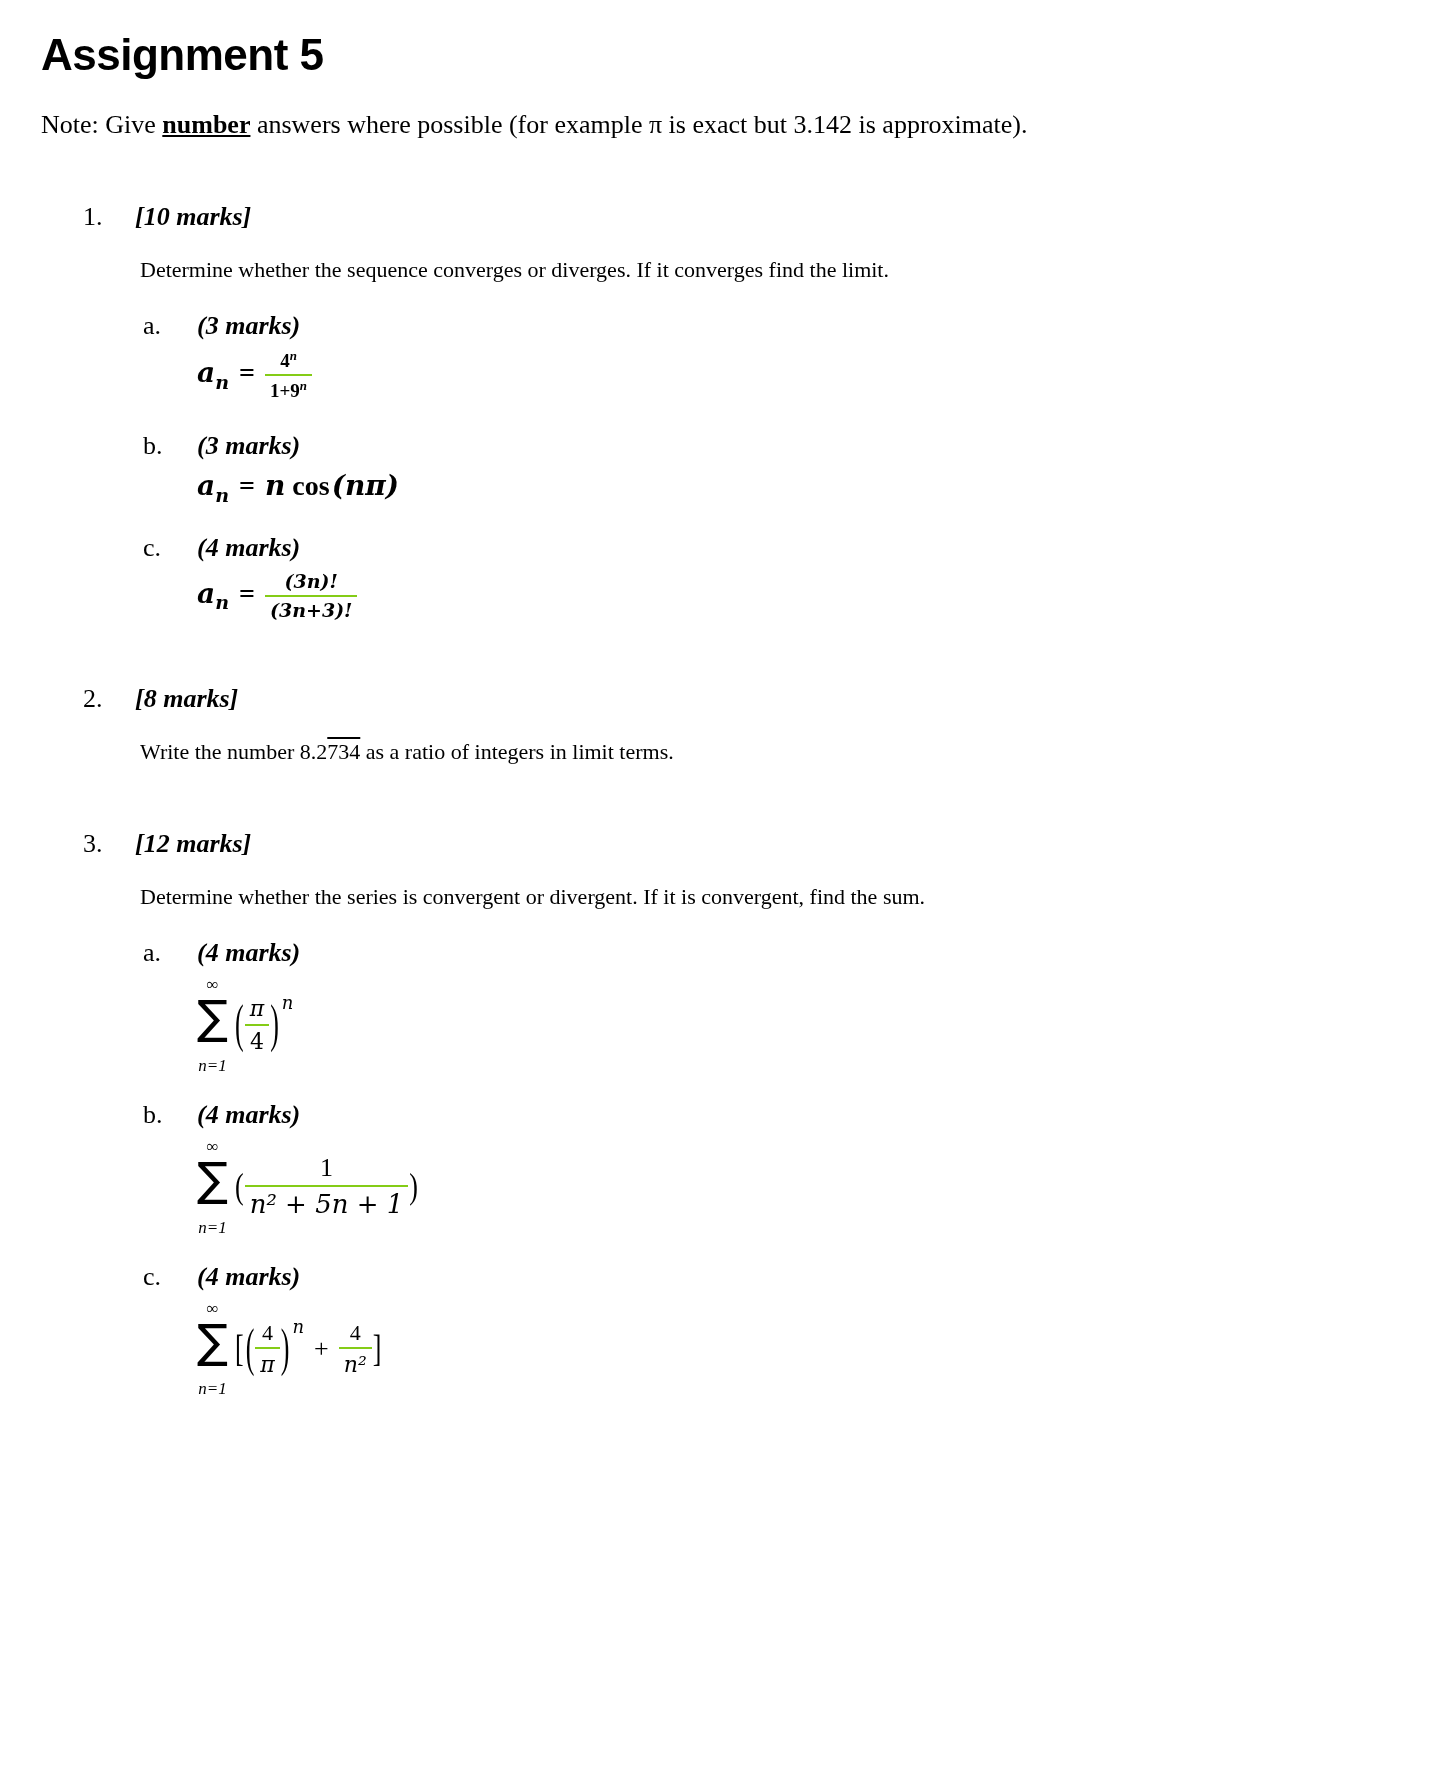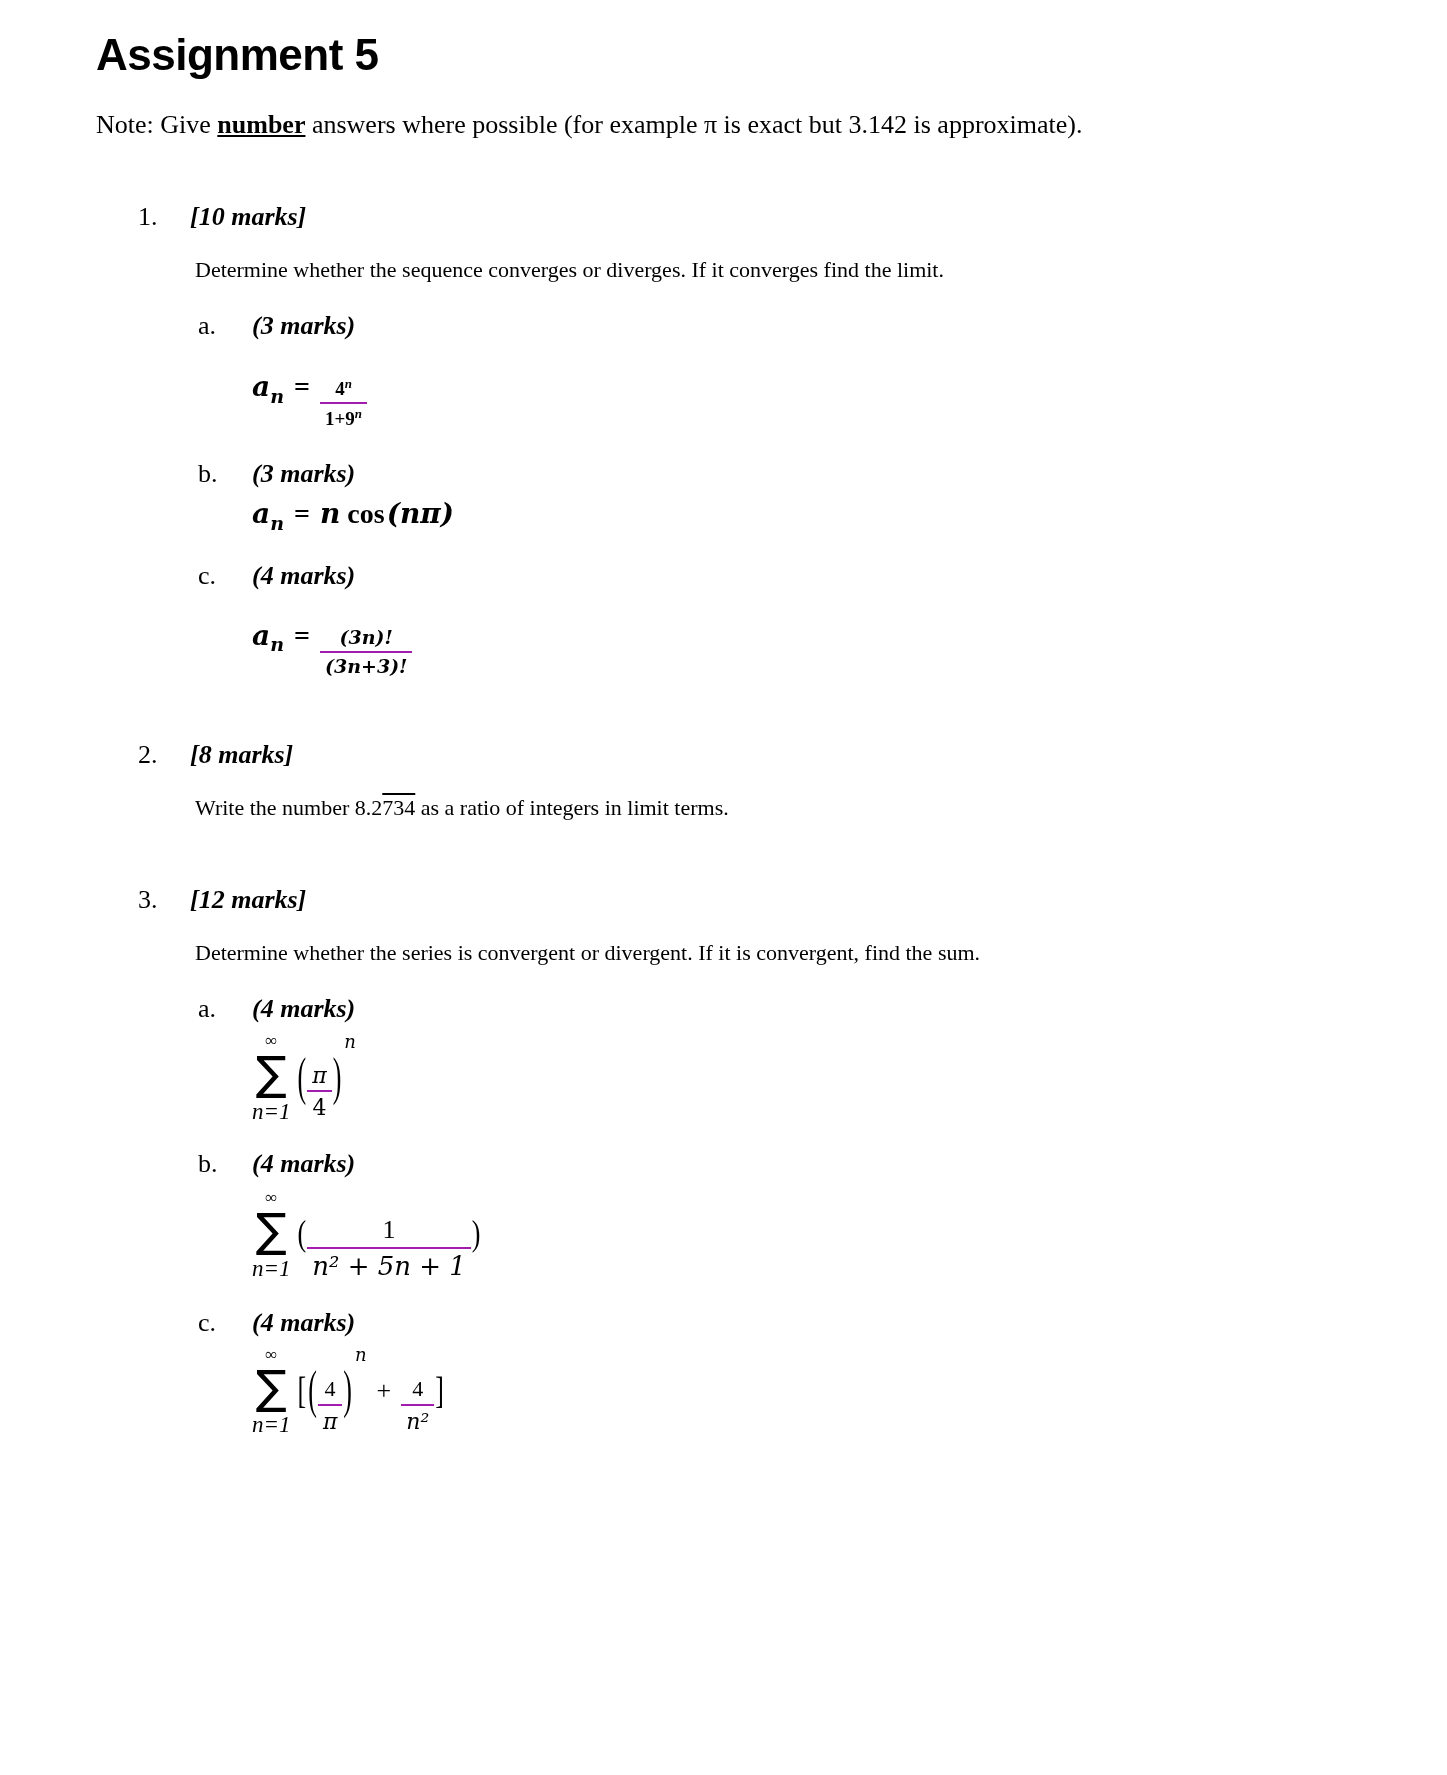--- a/index.html
+++ b/index.html
@@ -4,21 +4,21 @@
 <style>
   * { box-sizing: border-box; }
   html, body { margin: 0; padding: 0; }
   body {
     width: 1447px;
     min-height: 1775px;
     background: #ffffff;
     color: #000000;
     font-family: "Liberation Serif", serif;
   }
-  .page { padding: 30px 60px 40px 96px; }
+  .page { padding: 30px 60px 40px 41px; }
 
   .title {
     font-family: "Liberation Sans", sans-serif;
     font-weight: bold;
     font-size: 44px;
     margin: 0 0 30px 0;
     letter-spacing: -0.5px;
   }
   .note { font-size: 26px; margin: 0 0 62px 0; }
   .note .em { font-weight: bold; text-decoration: underline; }
@@ -41,32 +41,32 @@
   .part-label { width: 54px; flex: 0 0 54px; }
 
   .formula { margin: 6px 0 28px 54px; font-size: 28px; font-weight: bold; }
   .mi { font-family: "DejaVu Serif", serif; font-style: italic; }
   .mn { font-style: normal; }
   .mfn { font-style: normal; margin-right: 2px; }
   .mo { margin: 0 10px; }
   sub.msub { font-size: 68%; font-style: italic; }
 
   .frac { display: inline-block; vertical-align: middle; text-align: center; line-height: 1.15; }
-  .frac > .num { display: block; border-bottom: 2px solid #a21caf; padding: 0 5px 2px; margin-top: 28px; }
+  .frac > .num { display: block; border-bottom: 2px solid #84cc16; padding: 0 5px 2px; }
   .frac > .den { display: block; padding: 3px 5px 0; }
   .frac.sm { font-size: 19px; }
   .frac.md { font-size: 22px; }
   .frac.lg { font-size: 26px; }
   .frac sup { font-size: 68%; font-style: italic; }
 
   .sum-row { display: flex; align-items: center; margin: 8px 0 26px 54px; font-size: 26px; }
   .bigop { display: inline-flex; flex-direction: column; align-items: center; margin-right: 6px; }
   .bigop .upper { font-size: 17px; line-height: 1; margin-bottom: 3px; font-style: normal; }
   .bigop .sigma { font-size: 46px; line-height: 0.95; font-family: "DejaVu Sans", sans-serif; }
-  .bigop .lower { font-size: 23px; line-height: 1; margin-top: 4px; font-style: italic; }
+  .bigop .lower { font-size: 17px; line-height: 1; margin-top: 17px; font-style: italic; }
 
   .summand { display: inline-flex; align-items: center; }
   .stretch { display: inline-block; transform: scaleY(2.0); padding: 0 1px; font-style: normal; }
   .stretch.md { transform: scaleY(1.35); }
   .stretch.bk { transform: scaleY(1.45); }
   .hi-exp { align-self: flex-start; font-size: 18px; font-style: italic; margin: -4px 0 0 2px; font-family: "DejaVu Serif", serif; }
   .plus { margin: 0 10px; }
 </style>
 </head>
 <body>

